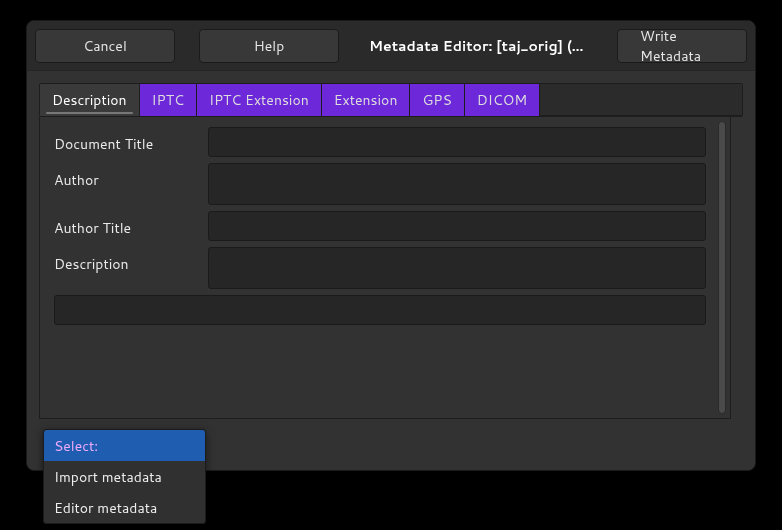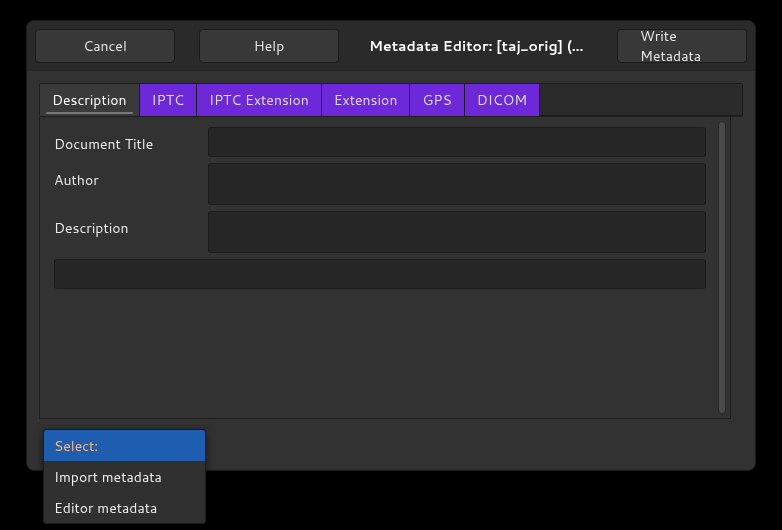--- a/index.html
+++ b/index.html
@@ -86,21 +86,21 @@
   .popover {
     position: absolute; left: 43px; top: 429px; width: 163px;
     background: #303030; border: 1px solid #1b1b1b; border-radius: 3px;
     box-shadow: 0 2px 8px rgba(0,0,0,0.5);
   }
   .pop-item {
     height: 31px; display: flex; align-items: center; padding: 0 10px;
     color: #eee; cursor: pointer;
   }
   .pop-item.header-item {
-    background: #1f5db0; color: #fdba74;
+    background: #1f5db0; color: #f0abfc;
     border-top-left-radius: 3px; border-top-right-radius: 3px;
   }
 </style>
 </head>
 <body>
 
 <div class="dialog">
   <div class="header">
     <div class="hbtn cancel">
       <span>Cancel</span>
@@ -144,20 +144,24 @@
       <div class="row">
         <div class="lbl">Document Title</div>
         <input class="inp" value="" style="">
       </div>
 
       <div class="row">
         <div class="lbl">Author</div>
         <textarea class="inp multi" style=""></textarea>
       </div>
 
+      <div class="row">
+        <div class="lbl">Author Title</div>
+        <input class="inp" value="" style="">
+      </div>
 
       <div class="row">
         <div class="lbl">Description</div>
         <textarea class="inp multi" style=""></textarea>
       </div>
 
       <div class="row">
         <input class="inp" value="" style="">
       </div>
 

